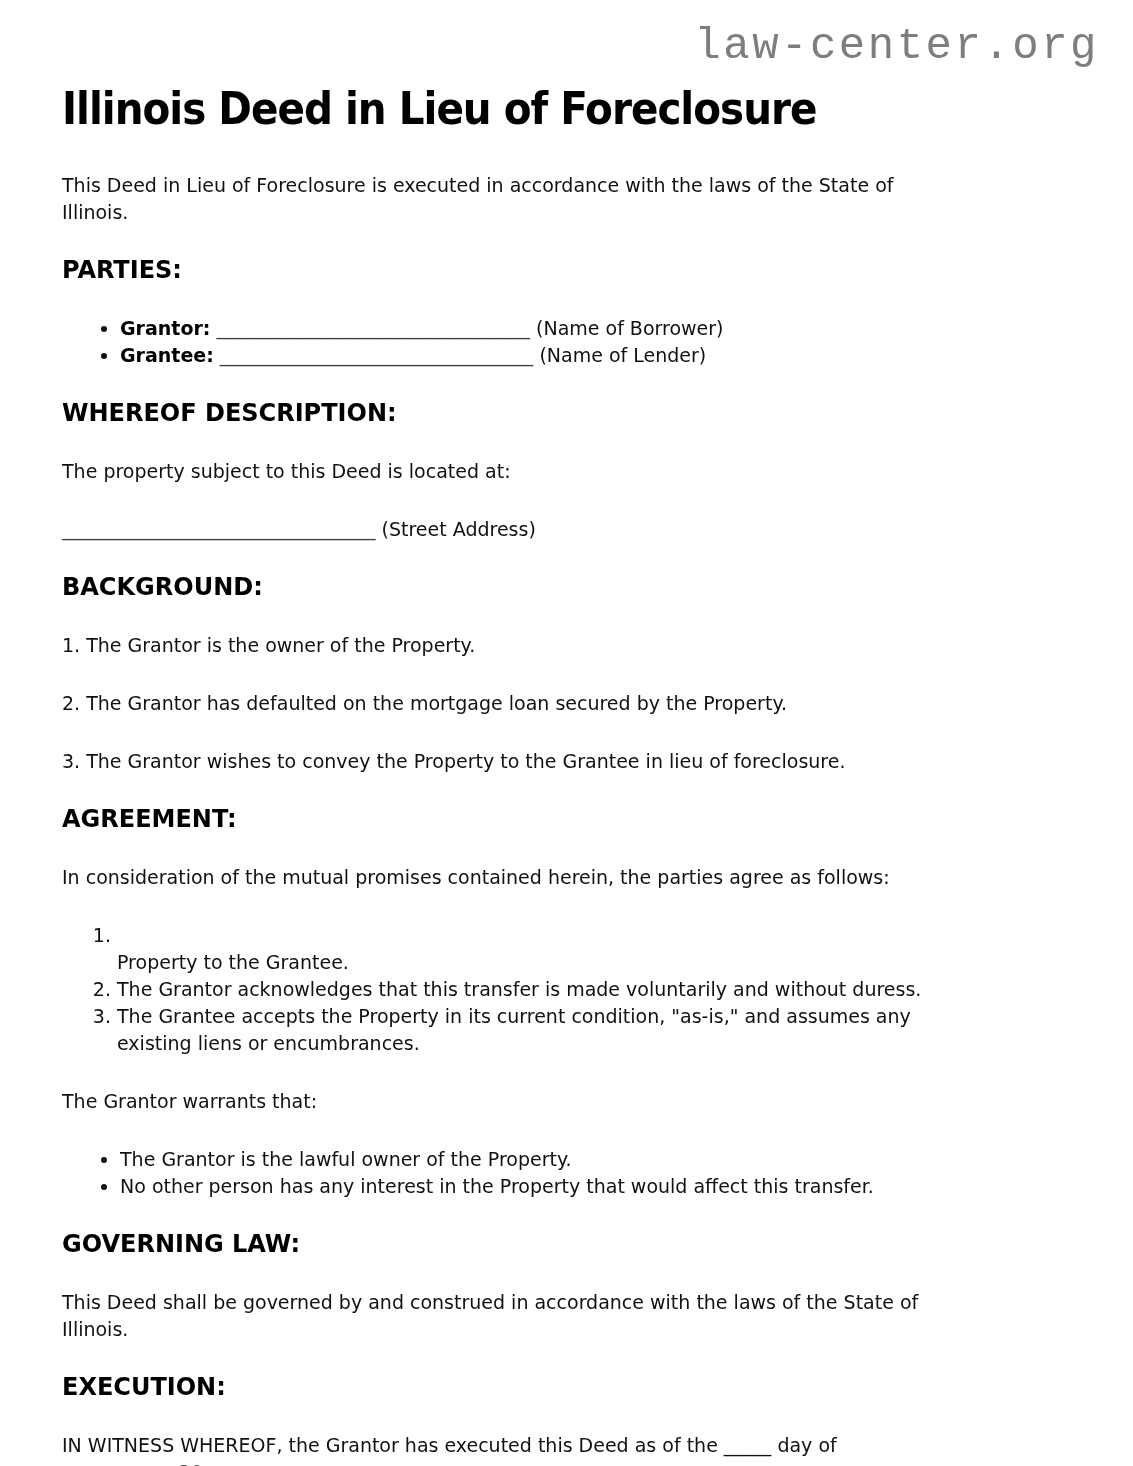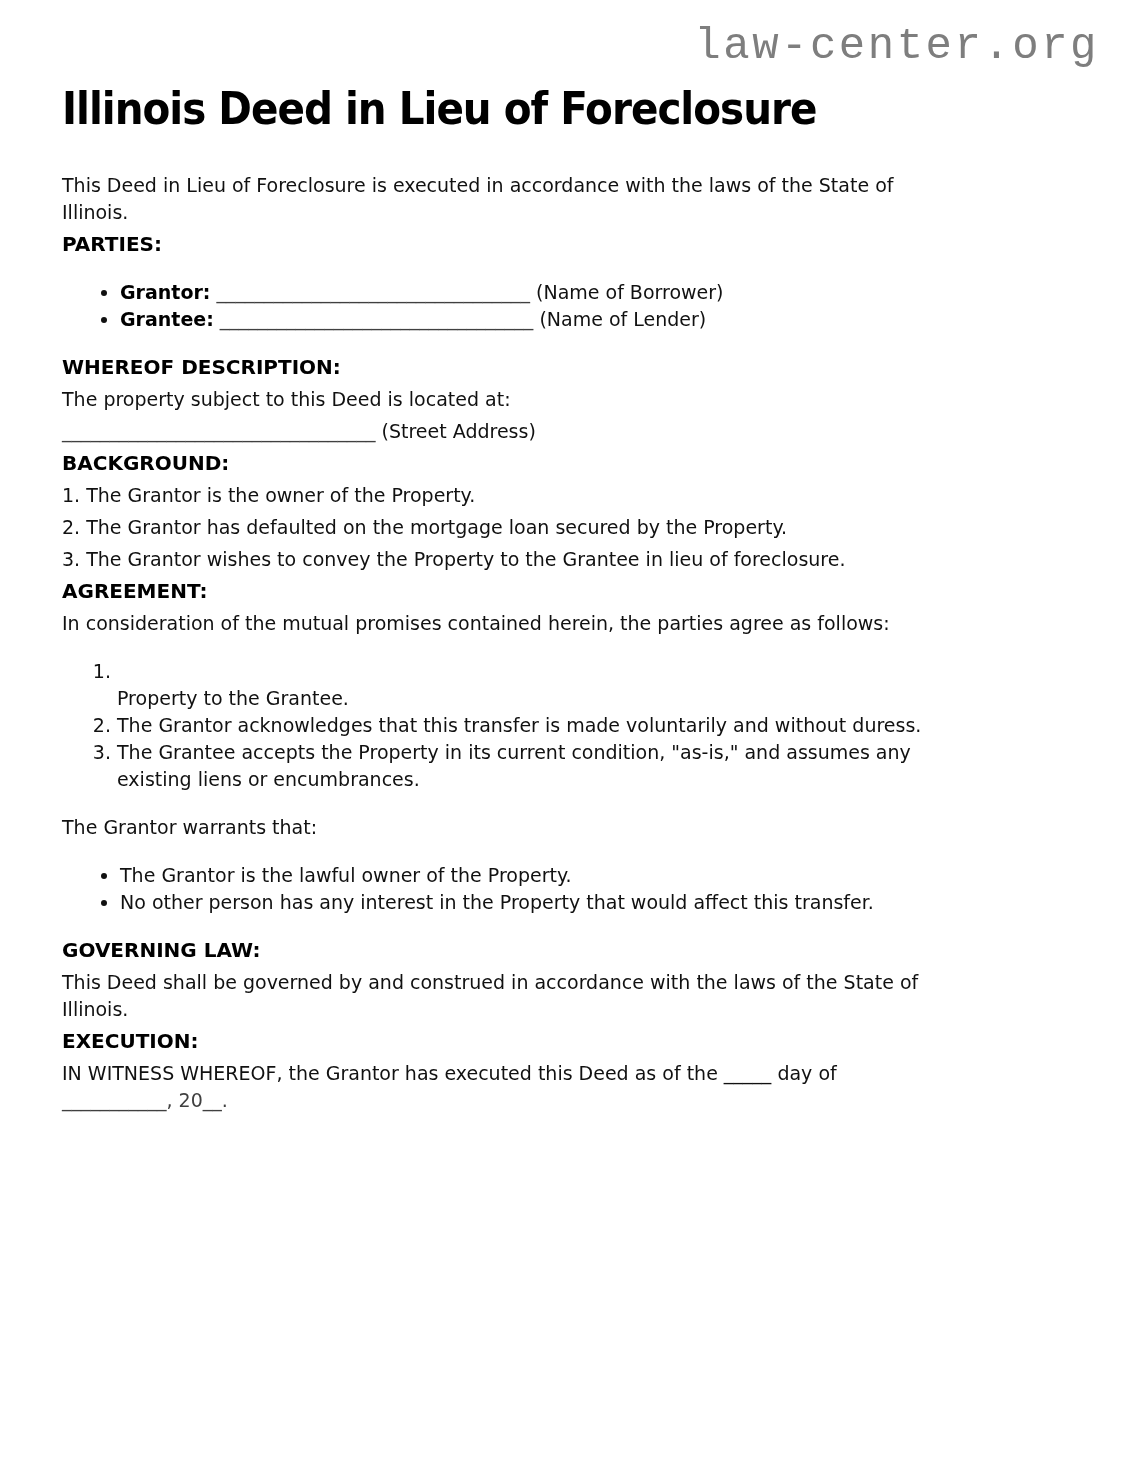--- a/index.html
+++ b/index.html
@@ -32,24 +32,24 @@
   h1.doc-title {
     margin: 0 0 40px 0;
     font-size: 45px;
     line-height: 47px;
     font-weight: bold;
     font-stretch: condensed;
     letter-spacing: -1px;
     white-space: nowrap;
     color: #000000;
   }
-  p { margin: 5px 0; }
+  p { margin: 31px 0; }
   p.section-heading {
     font-weight: bold;
-    font-size: 20px;
+    font-size: 24px;
     color: #000000;
   }
   ul.bullet-list {
     list-style: disc;
     margin: 21px 0;
     padding: 0 0 0 58px;
   }
   ol.num-list {
     list-style: decimal;
     margin: 21px 0;

